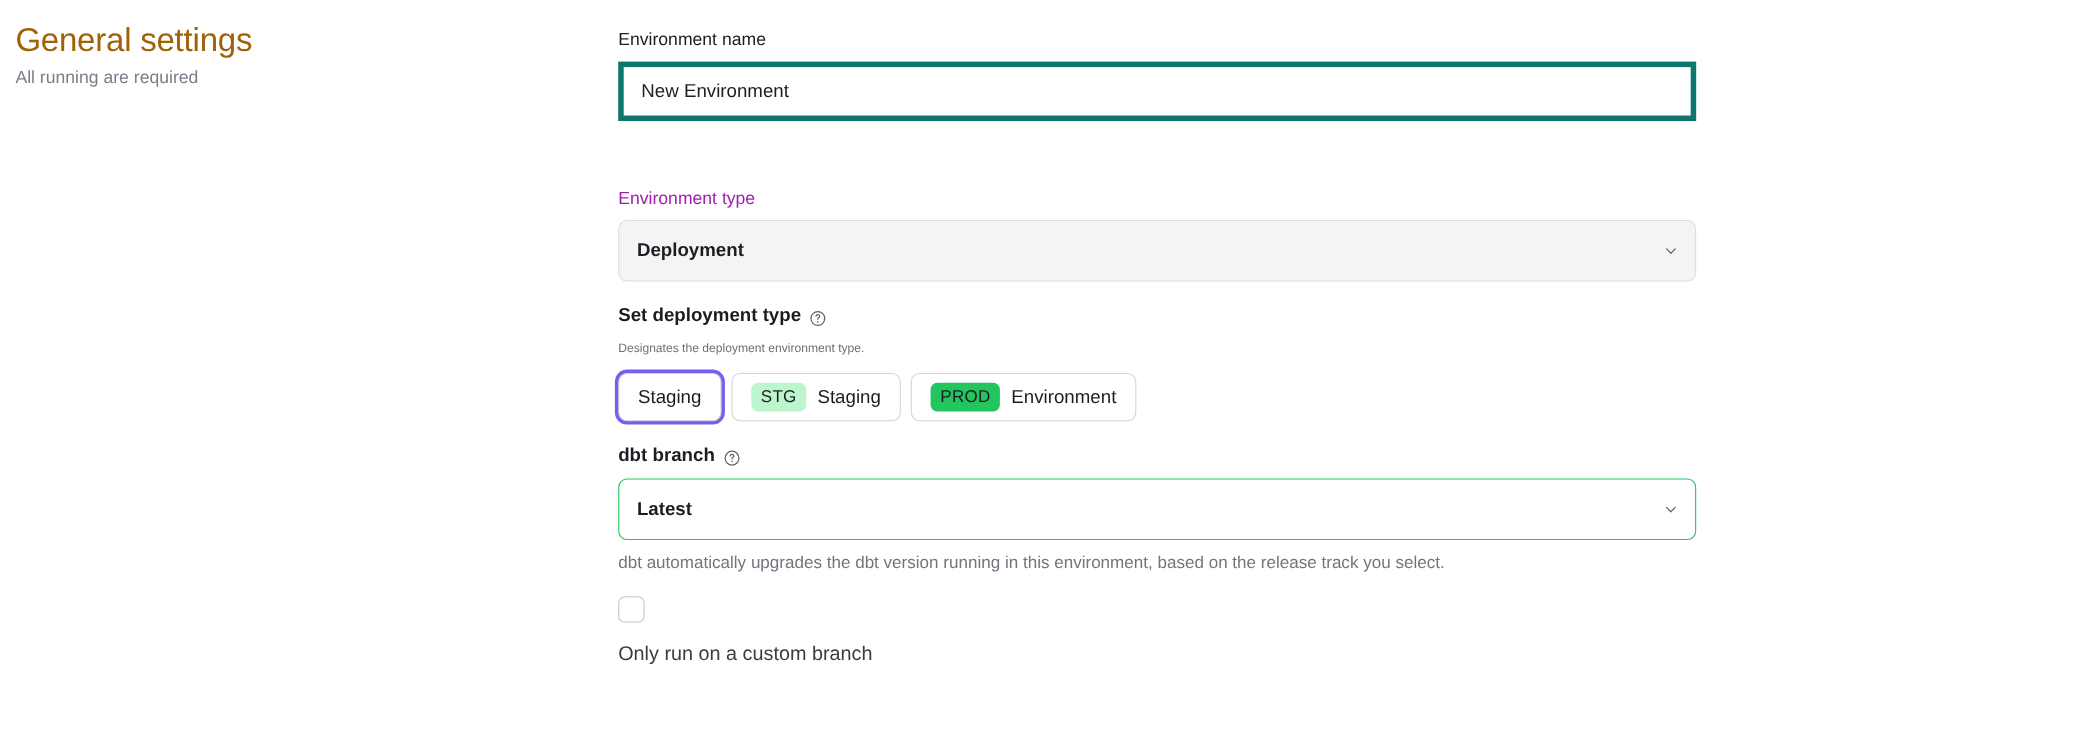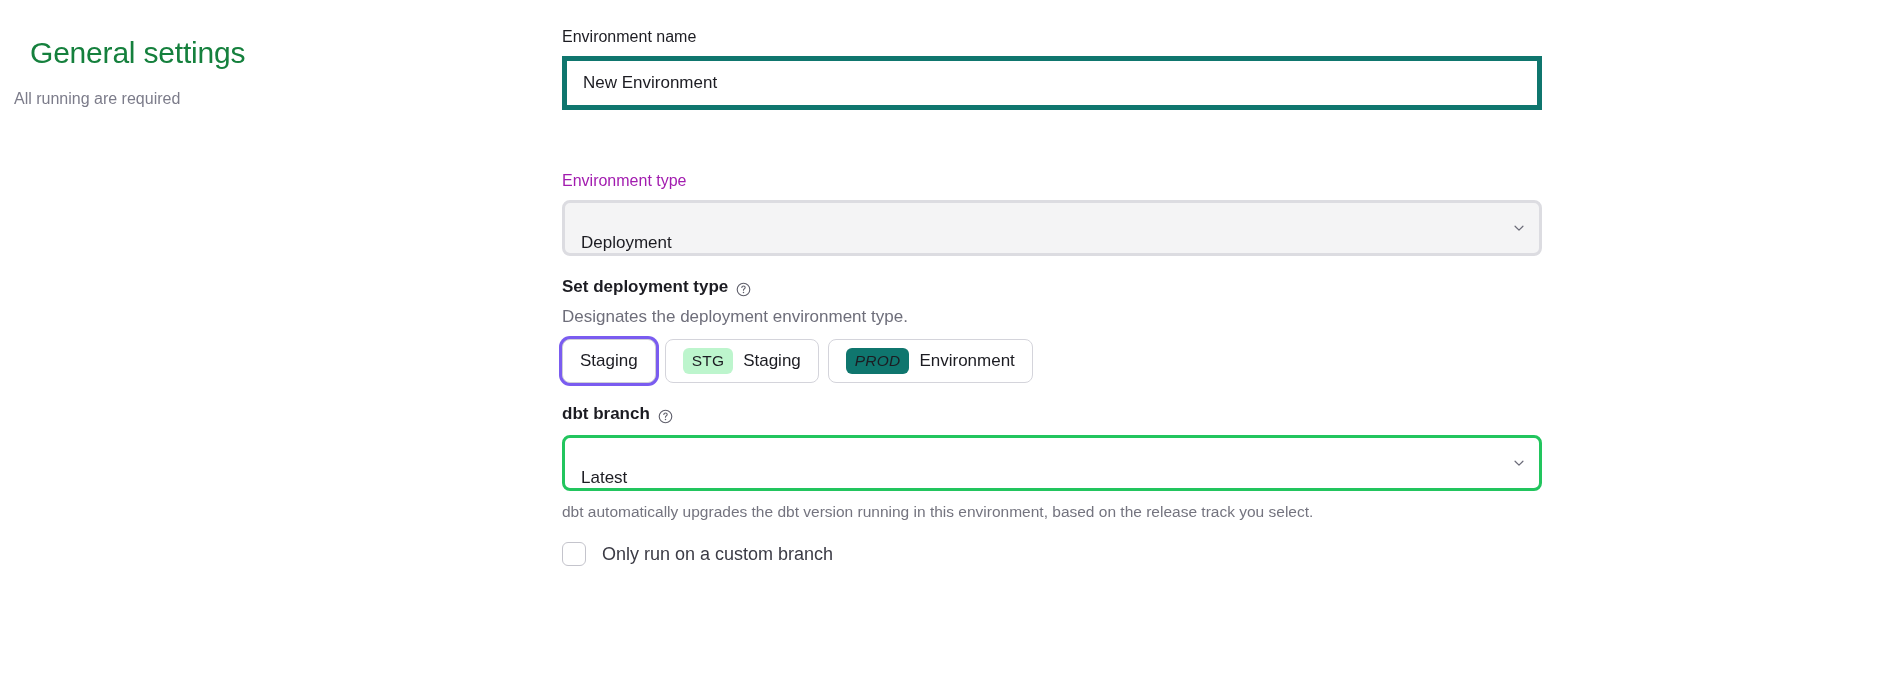--- a/index.html
+++ b/index.html
@@ -20,23 +20,23 @@
   
   .left-col {
     position: absolute;
     left: 14px; top: 18px;
     width: 520px;
   }
   .page-title {
     font-size: 30px;
     line-height: 38px;
     font-weight: 400;
-    color: #15803d;
+    color: #a16207;
     letter-spacing: -0.2px;
-    margin: 16px;
+    margin: 0;
   }
   .page-subtitle {
     font-size: 16px;
     line-height: 22px;
     color: #7c7c8a;
     margin: 4px 0 0 0;
     font-weight: 400;
   }
 
   
@@ -69,28 +69,29 @@
   }
 
   .select-wrap {
     position: relative;
     width: 980px;
     height: 56px;
   }
   .select-box {
     width: 980px;
     height: 56px;
-    border: 3px solid #22c55e;
+    border: 1px solid #22c55e;
     border-radius: 8px;
     background: #ffffff;
     display: flex;
-    align-items: flex-end;
+    align-items: center;
     padding: 0 16px;
     font-size: 17px;
     color: #1c1c22;
+    font-weight: bold;
   }
   .select-box.disabled {
     background: #f4f4f5;
     border-color: #dcdce1;
     color: #1c1c22;
   }
   .chevron {
     position: absolute;
     right: 16px; top: 50%;
     transform: translateY(-50%);
@@ -119,21 +120,21 @@
     line-height: 22px;
   }
   .help-icon {
     width: 17px; height: 17px;
     display: inline-flex;
     align-items: center; justify-content: center;
     color: #5f5f6b;
     flex: none;
   }
   .section-desc {
-    font-size: 17px;
+    font-size: 11px;
     line-height: 22px;
     color: #6e6e7a;
     margin-top: 8px;
   }
 
   
   .seg-group {
     display: flex;
     gap: 9px;
     margin-top: 11px;
@@ -164,28 +165,29 @@
     justify-content: center;
     height: 26px;
     padding: 0 9px;
     border-radius: 6px;
     font-size: 15.5px;
     font-weight: 400;
     color: #1c1c22;
     letter-spacing: 0.2px;
   }
   .badge.stg { background: #bdf5cd; }
-  .badge.prod { background: #0f766e; font-style: italic; }
+  .badge.prod { background: #22c55e; }
 
   
   .check-row {
     display: flex;
     align-items: flex-start;
     gap: 16px;
     margin-top: 20px;
+    flex-direction: column;
   }
   .checkbox {
     width: 24px; height: 24px;
     border: 1.5px solid #c4c4cc;
     border-radius: 6px;
     background: #ffffff;
     flex: none;
     cursor: pointer;
   }
   .check-label {

